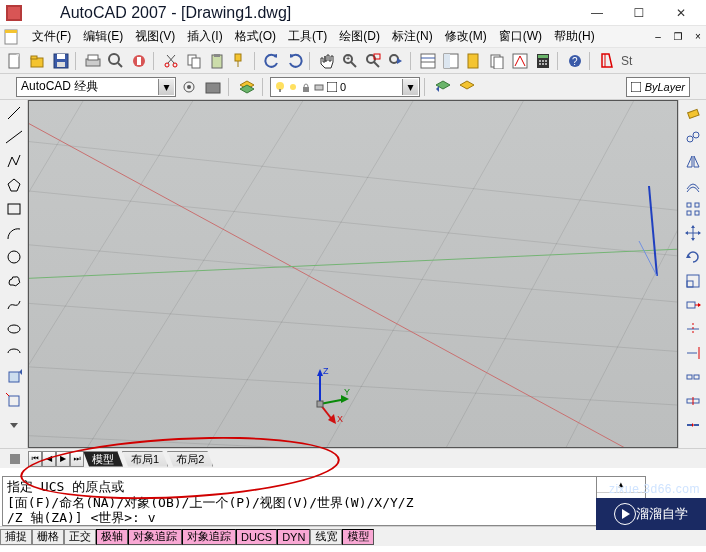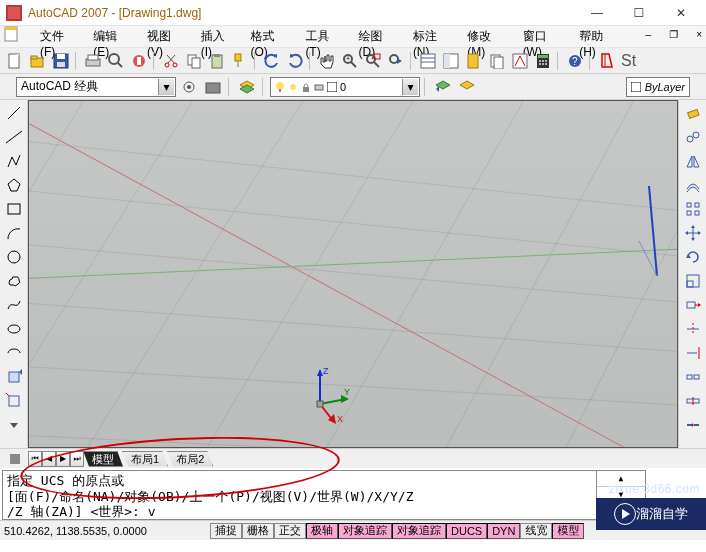--- a/index.html
+++ b/index.html
@@ -1,21 +1,21 @@
 <!DOCTYPE html>
 <html><head>
 <meta charset="utf-8">
 <style>
   * { box-sizing: border-box; margin: 0; padding: 0; }
   body { font-family: "Microsoft YaHei", SimSun, Arial, sans-serif; font-size: 12px; background: #fff; width: 706px; height: 552px; overflow: hidden; position: relative; }
   .titlebar { height: 26px; background: #fff; display: flex; align-items: center; padding: 0 4px 0 6px; border-bottom: 1px solid #e5e5e5; }
   .titlebar .icon { width: 16px; height: 16px; margin-right: 6px; }
-  .titlebar .title { flex: 1; font-size: 12px; color: #a16207; }
+  .titlebar .title { flex: 1; font-size: 16px; color: #0f172a; margin-left: 32px; }
   .winbtn { width: 42px; height: 26px; display: flex; align-items: center; justify-content: center; color: #333; }
-  .menubar { height: 22px; display: flex; padding-left: 4px; gap: 12px; border-bottom: 1px solid #e5e5e5; background: #f5f5f5; }
+  .menubar { height: 22px; display: flex; align-items: center; padding-left: 4px; gap: 4px; border-bottom: 1px solid #e5e5e5; background: #f5f5f5; }
   .menubar .menuitem { padding: 2px 4px; font-size: 12px; color: #000; }
   .menubar .doc-icon { width: 16px; height: 16px; margin-right: 4px; }
   .menubar .spacer { flex: 1; }
   .menubar .docctl { width: 16px; height: 16px; display: flex; align-items: center; justify-content: center; font-size: 10px; }
   .toolbar { height: 26px; display: flex; align-items: center; padding: 0 4px; gap: 1px; background: #f0f0f0; border-bottom: 1px solid #d0d0d0; }
   .tbtn { width: 22px; height: 22px; border: 1px solid transparent; display: flex; align-items: center; justify-content: center; cursor: pointer; }
   .tsep { width: 4px; height: 18px; border-left: 1px solid #c0c0c0; margin: 0 2px; }
   .row3 { height: 26px; display: flex; align-items: center; padding: 0 16px; gap: 2px; background: #f0f0f0; border-bottom: 1px solid #d0d0d0; }
   .workspace-select { flex: 0 0 160px; height: 20px; border: 1px solid #7a7a7a; background: #fff; display: flex; align-items: center; padding: 0 4px; font-size: 12px; position: relative; }
   .workspace-select .dd { position: absolute; right: 1px; top: 1px; bottom: 1px; width: 16px; background: linear-gradient(#eee,#ccc); border-left: 1px solid #888; display: flex; align-items:center; justify-content:center; }
@@ -25,21 +25,21 @@
   .bylayer-box { flex: 0 0 64px; height: 20px; border: 1px solid #7a7a7a; background:#fff; display:flex; align-items:center; padding:0 4px; gap:4px; font-size:11px;font-style:italic;}
   .main { display: flex; height: 348px; }
   .ltool { width: 28px; background: #f0f0f0; border-right: 1px solid #d0d0d0; display: flex; flex-direction: column; align-items: center; padding-top: 2px; gap: 2px; }
   .rtool { width: 28px; background: #f0f0f0; border-left: 1px solid #d0d0d0; display: flex; flex-direction: column; align-items: center; padding-top: 2px; gap: 2px; }
   .viewport { flex: 1; position: relative; background: linear-gradient(#c6c8c8,#bcbebe); overflow: hidden; border: 1px solid #555; }
   .tabs { height: 20px; background: #f0f0f0; display: flex; align-items:center; padding-left: 6px; border-top:1px solid #d0d0d0;}
   .tab-nav { display:flex; gap:0; }
   .tab-nav-btn { width: 14px; height: 16px; border: 1px solid #888; background: linear-gradient(#fff,#ddd); display:flex; align-items:center; justify-content:center; font-size: 8px;}
   .tab { height: 16px; padding: 0 8px; font-size: 11px; display:flex; align-items:center; background:linear-gradient(#eee,#ddd); border: 1px solid #888; border-bottom:none; margin-left: -1px; position:relative; clip-path: polygon(0 0, calc(100% - 6px) 0, 100% 100%, 6px 100%);}
   .tab.active { background: #222; color: #fff; z-index: 2;}
-  .cmdarea { background: #fff; border: 1px solid #888; margin: 2px 60px 0 2px; height: 50px; font-family: "SimSun", monospace; font-size: 13px; display:flex; }
+  .cmdarea { background: #fff; border: 1px solid #888; margin: 8px 60px 0 2px; height: 50px; font-family: "SimSun", monospace; font-size: 13px; display:flex; }
   .cmd-txt { flex:1; padding:2px 4px; white-space: pre; overflow:hidden; line-height: 1.2em;}
   .cmd-scroll { width: 49px; border-left:1px solid #888; display:flex; flex-direction:column;}
   .cmd-scroll div{flex:1; border-bottom:1px solid #ccc; font-size:8px; display:flex; align-items:center; justify-content:center;}
   .status { height: 20px; background: #f0f0f0; border-top: 1px solid #d0d0d0; display: flex; align-items: center; font-size: 11px; }
   .status .coords { width: 210px; padding-left: 4px; }
   .status .toggle { padding: 1px 4px; border: 1px solid #888; background: #eee; font-size: 11px; margin: 2px 0px; height: 16px; display:flex; align-items:center;}
   .status .toggle.pressed { border: 1px inset #555; background: #f9a8d4;}
   .ucs { position:absolute; left: 256px; top: 258px; }
   .annot-ellipse { position:absolute; left: 20px; top: 438px; width: 320px; height: 60px; border: 2.5px solid #d00000; border-radius: 50%; pointer-events:none; transform: rotate(-3deg); z-index:50;}
   .watermark { position:absolute; right:0; bottom:22px; width:110px; height:32px; background:#1a2a63; color:#fff; display:flex; align-items:center; justify-content:center; gap:0; font-size:13px; z-index:60;}
@@ -242,21 +242,21 @@
         <text x="5" y="12" fill="#fff" font-size="10">?</text>
       </svg>
     </div>
   <div class="tsep"></div>
   <div class="tbtn">
       <svg width="16" height="16">
         <path d="M3 1 L10 1 L13 14 L3 14 Z" fill="none" stroke="#d00" stroke-width="1.5"></path>
         <path d="M6 1 L6 14" stroke="#d00"></path>
       </svg>
     </div>
-  <span style="font-size:16px;color:#555;padding-left:2px">St</span>
+  <span style="font-size:12px;color:#555;padding-left:2px">St</span>
 </div>
 
 <div class="row3">
   <div class="workspace-select">
     <span>AutoCAD 经典</span>
     <span class="dd">▾</span>
   </div>
   <div class="tbtn">
       <svg width="16" height="16">
         <circle cx="8" cy="8" r="5" fill="none" stroke="#555"></circle>
@@ -565,21 +565,20 @@
 <span>[面(F)/命名(NA)/对象(OB)/上一个(P)/视图(V)/世界(W)/X/Y/Z</span>
 <span>/Z 轴(ZA)] &lt;世界&gt;: v</span></div>
   <div class="cmd-scroll">
     <div>▲</div>
     <div>▼</div>
     <div>◀</div>
   </div>
 </div>
 
 <div class="status">
-  <div class="coords">510.4262,   1138.5535,  0.0000</div>
   <div class="toggle">捕捉</div>
   <div class="toggle">栅格</div>
   <div class="toggle">正交</div>
   <div class="toggle pressed">极轴</div>
   <div class="toggle pressed">对象追踪</div>
   <div class="toggle pressed">对象追踪</div>
   <div class="toggle pressed">DUCS</div>
   <div class="toggle pressed">DYN</div>
   <div class="toggle">线宽</div>
   <div class="toggle pressed">模型</div>

